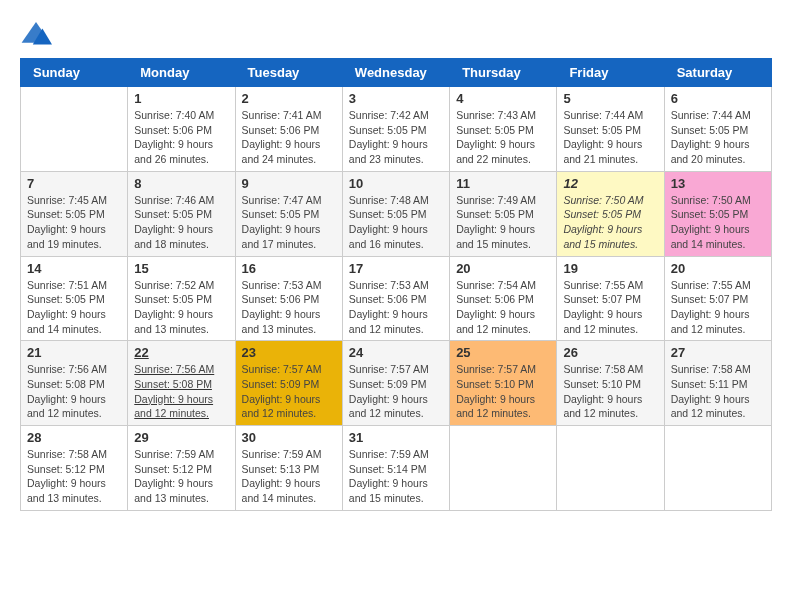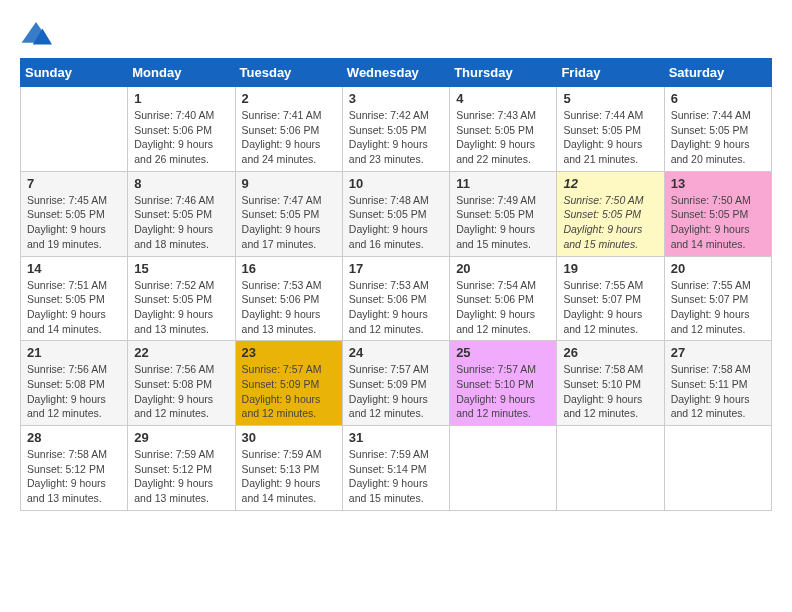--- a/index.html
+++ b/index.html
@@ -45,21 +45,21 @@
       color: #555;
     }
     .calendar {
       width: 100%;
       border-collapse: collapse;
     }
     .calendar th {
       background: #1565c0;
       color: #fff;
       text-align: left;
-      padding: 6px 4px;
+      padding: 6px 12px;
       font-size: 13px;
       font-weight: bold;
       border: 1px solid #1565c0;
     }
     .calendar td {
       border: 1px solid #ccc;
       vertical-align: top;
       padding: 4px 6px;
       width: calc(100% / 7);
       min-height: 80px;
@@ -204,33 +204,33 @@
         <td>
           <span class="day-number">20</span>
           <div class="day-info">Sunrise: 7:55 AM<br>Sunset: 5:07 PM<br>Daylight: 9 hours<br>and 12 minutes.</div>
         </td>
       </tr>
       <tr>
         <td style="background: rgb(245, 245, 245);">
           <span class="day-number">21</span>
           <div class="day-info">Sunrise: 7:56 AM<br>Sunset: 5:08 PM<br>Daylight: 9 hours<br>and 12 minutes.</div>
         </td>
-        <td style="background: rgb(245, 245, 245);">
+        <td style="background: rgb(245, 245, 245); text-decoration: underline;">
           <span class="day-number">22</span>
           <div class="day-info">Sunrise: 7:56 AM<br>Sunset: 5:08 PM<br>Daylight: 9 hours<br>and 12 minutes.</div>
         </td>
         <td style="background: #eab308;">
           <span class="day-number">23</span>
           <div class="day-info">Sunrise: 7:57 AM<br>Sunset: 5:09 PM<br>Daylight: 9 hours<br>and 12 minutes.</div>
         </td>
         <td style="background: rgb(245, 245, 245); margin-top: 44px;">
           <span class="day-number">24</span>
           <div class="day-info">Sunrise: 7:57 AM<br>Sunset: 5:09 PM<br>Daylight: 9 hours<br>and 12 minutes.</div>
         </td>
-        <td style="background: #f0abfc;">
+        <td style="background: #fdba74;">
           <span class="day-number">25</span>
           <div class="day-info">Sunrise: 7:57 AM<br>Sunset: 5:10 PM<br>Daylight: 9 hours<br>and 12 minutes.</div>
         </td>
         <td style="background: rgb(245, 245, 245);">
           <span class="day-number">26</span>
           <div class="day-info">Sunrise: 7:58 AM<br>Sunset: 5:10 PM<br>Daylight: 9 hours<br>and 12 minutes.</div>
         </td>
         <td style="background: rgb(245, 245, 245);">
           <span class="day-number">27</span>
           <div class="day-info">Sunrise: 7:58 AM<br>Sunset: 5:11 PM<br>Daylight: 9 hours<br>and 12 minutes.</div>

